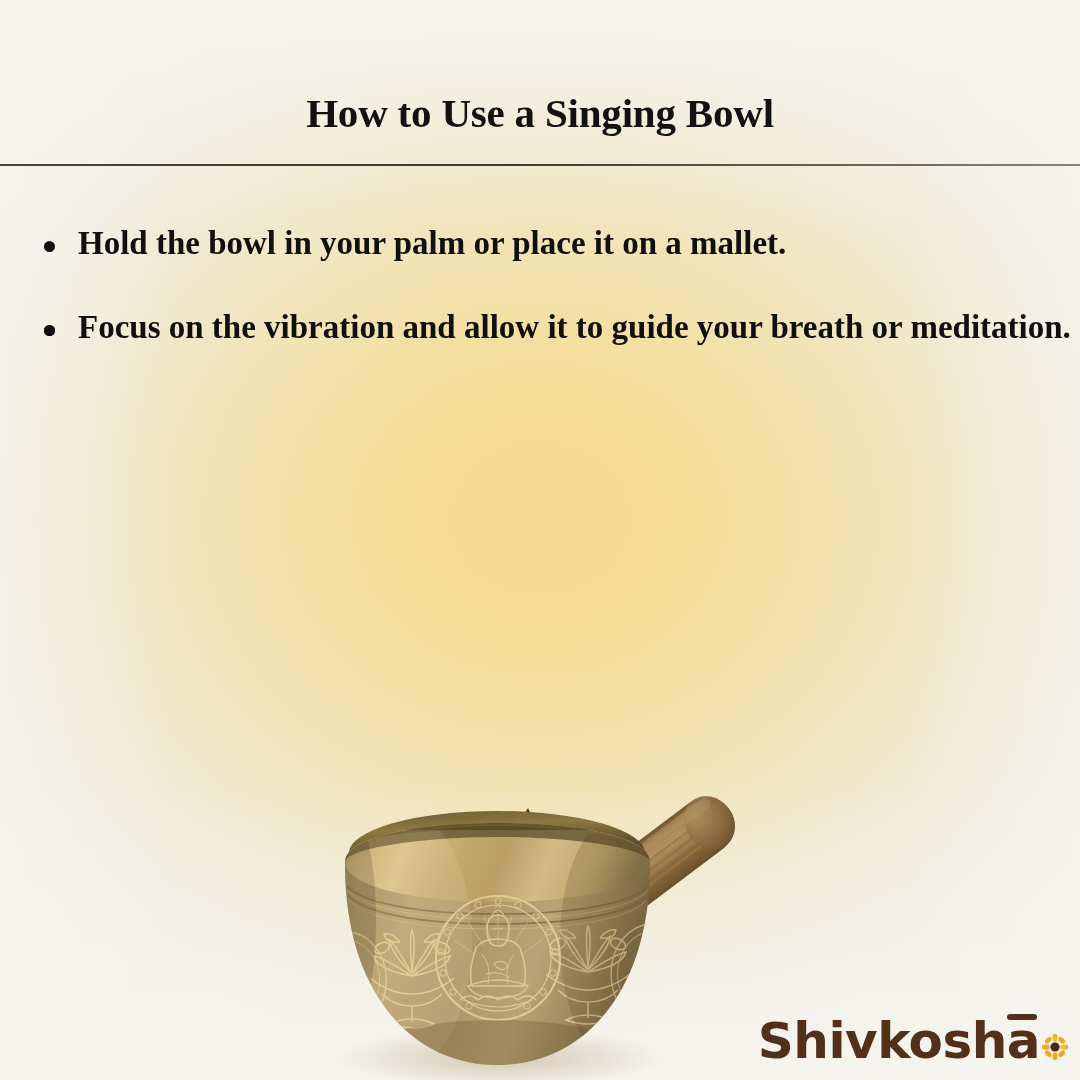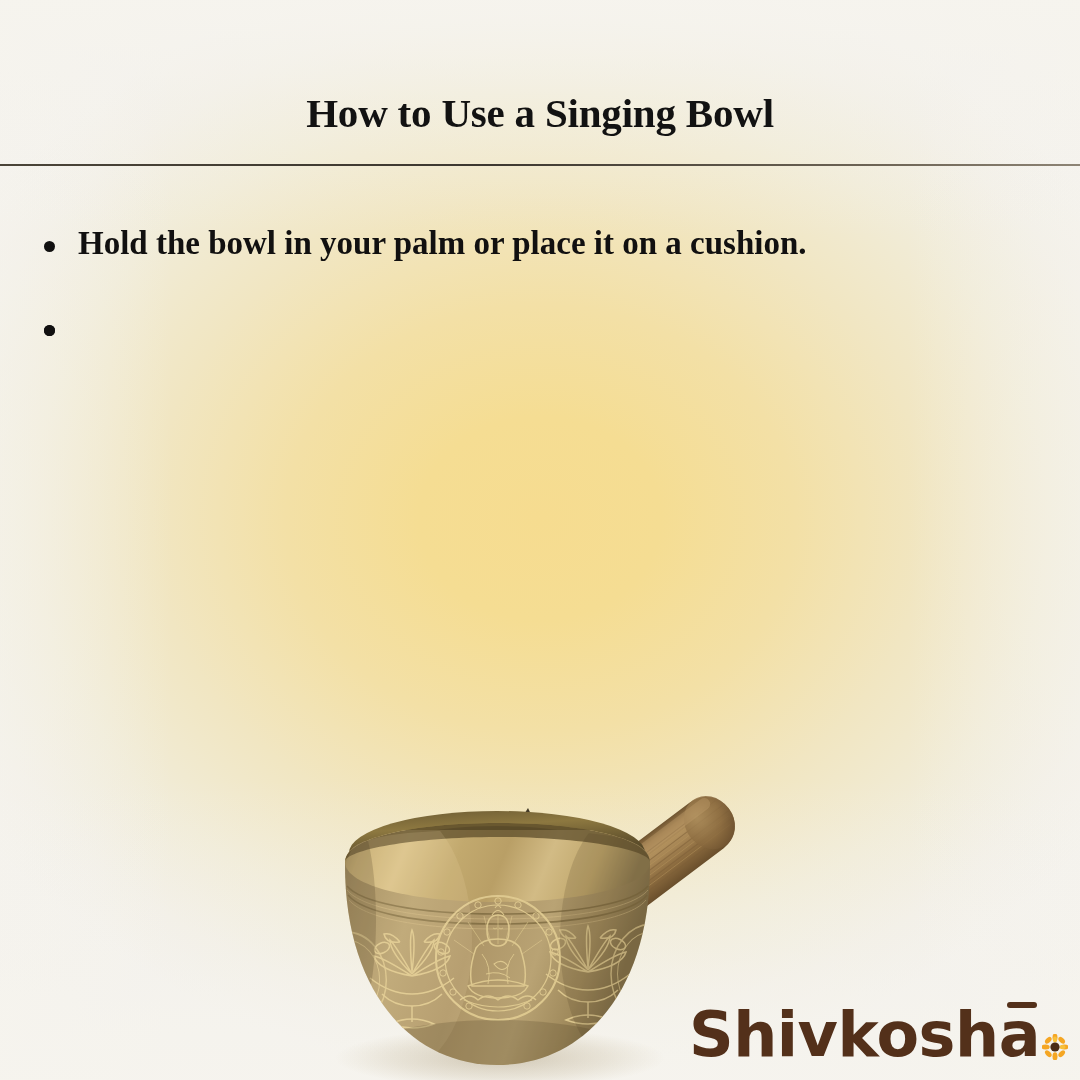--- a/index.html
+++ b/index.html
@@ -128,21 +128,21 @@
     align-items: flex-end;
     line-height: 1;
   }
   #brand-wordmark-wrap {
     position: relative;
     display: inline-block;
   }
   #brand-wordmark {
     font-family: "DejaVu Sans", sans-serif;
     font-weight: bold;
-    font-size: 62px;
+    font-size: 50px;
     letter-spacing: -0.5px;
     color: #53301a;
     line-height: 1;
     transform: scaleY(1.08);
     transform-origin: bottom;
   }
   #brand-macron {
     position: absolute;
     right: 3px;
     top: -2px;
@@ -175,27 +175,28 @@
 <div id="poster">
 
   <div id="header">
     <h1 id="page-title">How to Use a Singing Bowl</h1>
   </div>
   <div id="header-divider"></div>
 
   <ul id="instructions">
     <li class="instruction-item">
       <span class="bullet"></span>
-      <span>Hold the bowl in your palm or place it on a cushion.</span>
+      <span>Hold the bowl in your palm or place it on a mallet.</span>
     </li>
     <li class="instruction-item">
       <span class="bullet"></span>
     </li>
     <li class="instruction-item">
       <span class="bullet"></span>
+      <span>Focus on the vibration and allow it to guide your breath or meditation.</span>
     </li>
   </ul>
 
   <div id="singing-bowl-image">
     <svg width="470" height="390" viewBox="0 0 470 390" xmlns="http://www.w3.org/2000/svg">
       <defs>
 
         <linearGradient id="bodyGrad" x1="0" y1="0" x2="1" y2="0.25">
           <stop offset="0%" stop-color="#8e7a52"></stop>
           <stop offset="10%" stop-color="#a38d5f"></stop>

